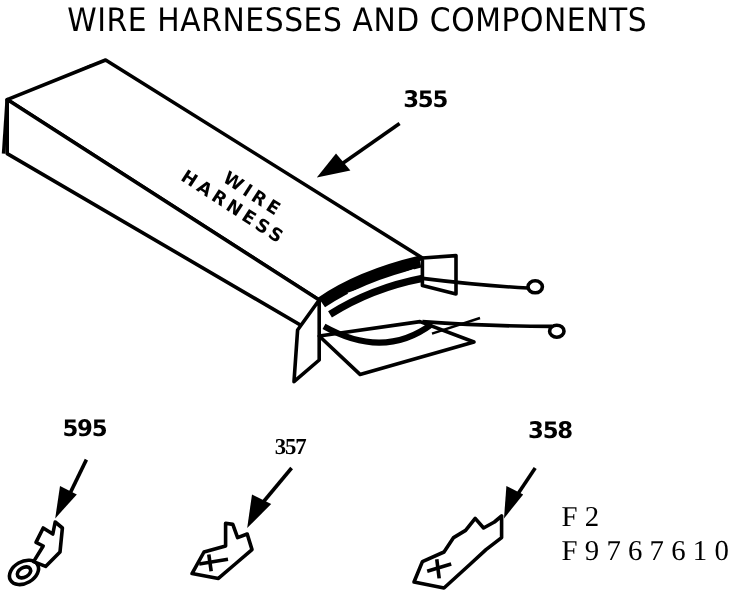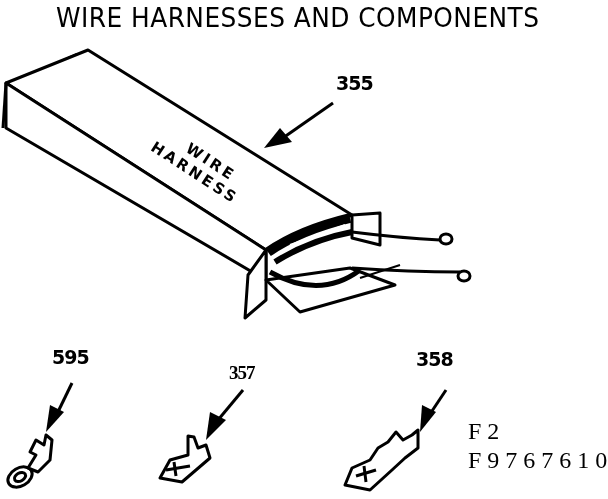--- a/index.html
+++ b/index.html
@@ -84,16 +84,16 @@
   </g>
   <g>
     <line x1="446" y1="390" x2="430" y2="414" stroke="#000" stroke-width="3"></line>
     <polygon points="420,432 422,405 436,412" fill="#000"></polygon>
   </g>
 </svg>
 
 <div class="callout" style="left:336px; top:72px;">355</div>
 <div class="callout" style="left:52px; top:346px;">595</div>
 <div class="callout" style="left:229px; top:362px;font-family:Liberation Serif, serif;">357</div>
-<div class="callout" style="left:416px; top:348px;">358</div>
+<div class="callout" style="left:440px; top:348px;">358</div>
 
 <div class="code" style="left:468px; top:418px;">F2</div>
 <div class="code" style="left:468px; top:447px;">F9767610</div>
 
 </body></html>

